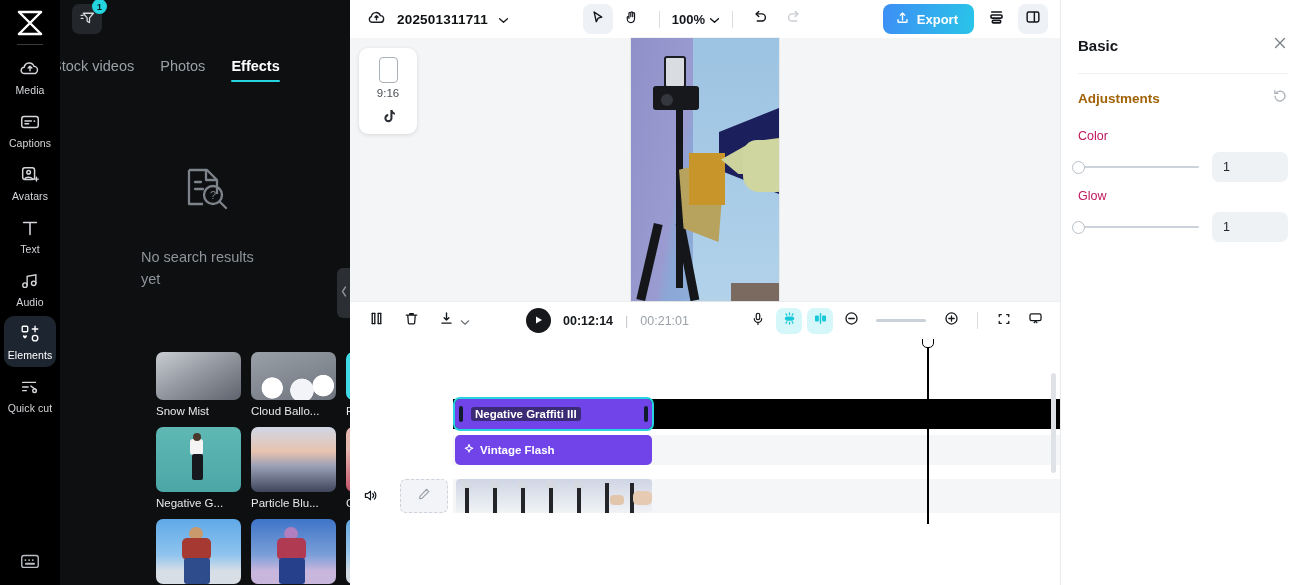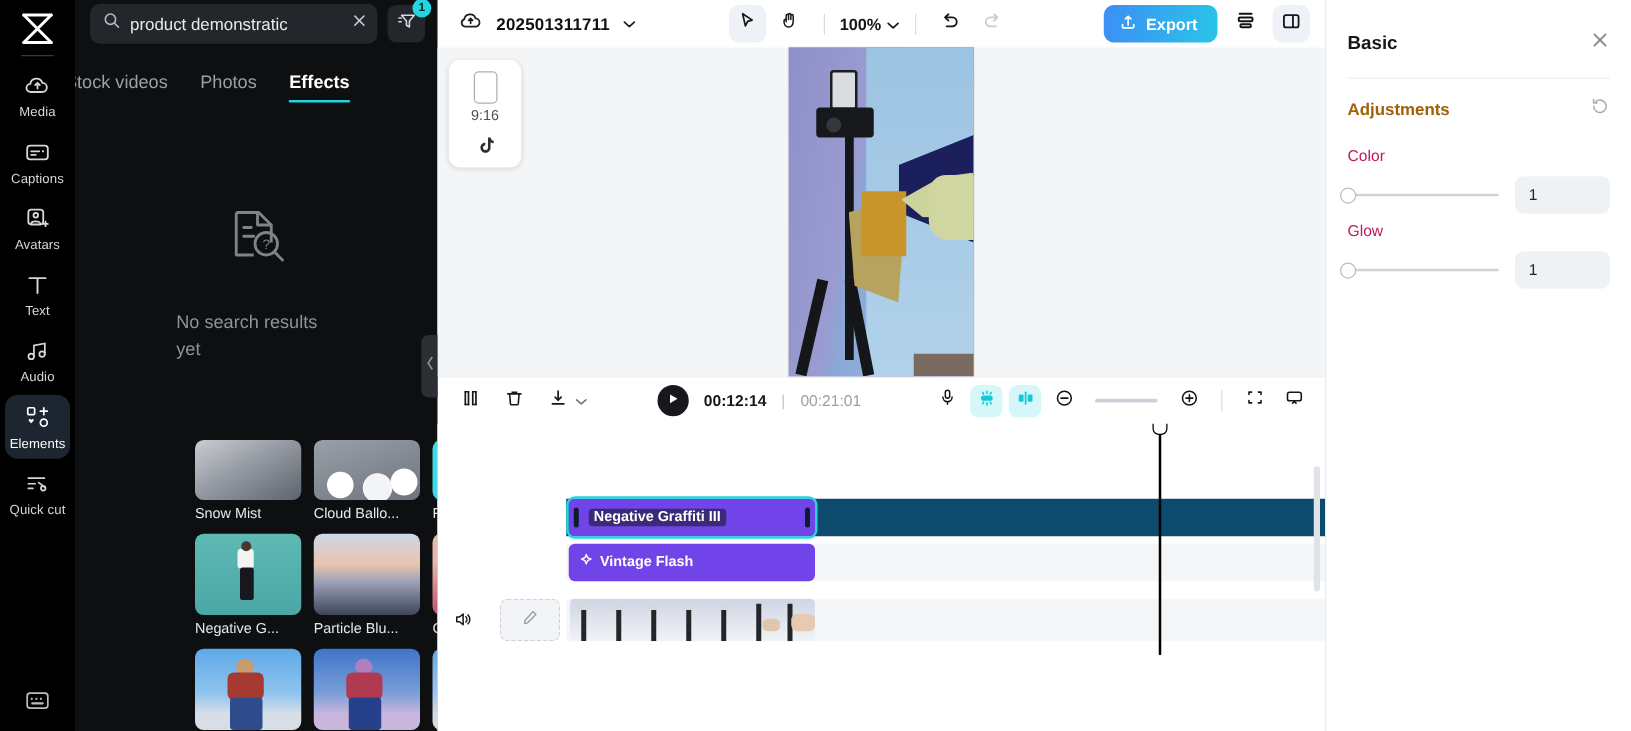--- a/index.html
+++ b/index.html
@@ -113,21 +113,21 @@
   .time-tot { font-size: 12.5px; color: #9ba1a8; }
   .tl-right { display: flex; align-items: center; gap: 5px; }
   .mini-btn { width: 26px; height: 26px; border-radius: 7px; display: flex; align-items: center; justify-content: center; cursor: pointer; }
   .mini-btn.on { background: #d5f7fa; }
   .zbar { width: 50px; height: 2.5px; border-radius: 2px; background: #cbd1d8; margin: 0 7px; }
 
   .tl-body { flex: 1; background: #fff; position: relative; overflow: hidden; }
   .ruler { position: absolute; left: 0; top: 0; right: 0; height: 26px; border-bottom: 1px solid #eef1f4; }
   .tick-label { position: absolute; top: 11px; font-size: 10.5px; color: #a8aeb5; padding-left: 5px; border-left: 1px solid #dfe3e8; height: 15px; line-height: 13px; }
   .tick { position: absolute; top: 3px; width: 1px; height: 5px; background: #dde1e6; }
-  .track { position: absolute; left: 0; right: 0; height: 30px; background: #0c4a6e; }
+  .track { position: absolute; left: 0; right: 0; height: 30px; background: #000000; }
   .track.light { background: #f4f6f8; }
   .clip {
     position: absolute; height: 30px; border-radius: 5px; background: #7044e8;
     display: flex; align-items: center; padding: 0 8px; gap: 5px; cursor: pointer; overflow: hidden;
   }
   .clip-name { font-size: 11.5px; color: #fff; white-space: nowrap; font-weight: bold; }
   .clip.selected { outline: 2.5px solid #24d5e0; outline-offset: 0px; }
   .clip.selected .clip-name { background: #3b2b77; padding: 1px 4px; border-radius: 3px; }
   .clip-handle { position: absolute; top: 7px; width: 4px; height: 16px; background: #0f1c2e; border-radius: 2px; }
   .playhead { position: absolute; top: 4px; width: 1.6px; background: #000; z-index: 7; }
@@ -139,21 +139,21 @@
   .vframe { width: 28px; height: 34px; position: relative; overflow: hidden; flex: 0 0 28px; }
   .tl-vscroll { position: absolute; right: 4px; top: 34px; width: 5px; height: 100px; background: #dfe3e8; border-radius: 3px; }
   .mute-icon { position: absolute; left: 12px; }
   .edit-chip {
     position: absolute; width: 48px; height: 34px; border: 1px dashed #ccd2d9; border-radius: 6px;
     background: #f2f4f7; display: flex; align-items: center; justify-content: center; cursor: pointer;
   }
 
   
   .right {
-    width: 245px; flex: 0 0 245px; height: 585px; background: #fff; border-left: 1px solid #e8ebee; padding: 6px 17px;
+    width: 245px; flex: 0 0 245px; height: 585px; background: #fff; border-left: 1px solid #e8ebee; padding: 17px 17px;
   }
   .right-head { height: 56px; display: flex; align-items: center; justify-content: space-between; }
   .right-title { font-size: 15px; font-weight: bold; color: #14171b; }
   .right-div { height: 1px; background: #edeff2; }
   .adj-head { height: 48px; display: flex; align-items: center; justify-content: space-between; }
   .adj-title { font-size: 13.5px; font-weight: bold; color: #a16207; }
   .slider-label { font-size: 12.5px; color: #be185d; margin-top: 7px; }
   .slider-row { display: flex; align-items: center; gap: 13px; margin-top: 9px; }
   .track-line { flex: 1; height: 2.5px; background: #cdd3da; border-radius: 2px; position: relative; }
   .knob { position: absolute; left: -6px; top: -5px; width: 13px; height: 13px; border-radius: 50%; background: #fff; border: 1.5px solid #b8bfc7; cursor: pointer; }
@@ -258,34 +258,20 @@
         <svg width="22" height="20" viewBox="0 0 24 20" fill="none" stroke="#b9bec4" stroke-width="1.5">
             <rect x="3" y="4" width="18" height="13" rx="2.5"></rect>
             <path d="M7 9h.01M11 9h.01M15 9h.01M7.5 13h9" stroke-linecap="round" stroke-width="2"></path>
           </svg>
       </span>
     </div>
   </div>
 
   <div class="panel">
     <div class="panel-top">
-      <div class="searchbox">
-        <span>
-          <svg width="15" height="15" viewBox="0 0 20 20" fill="none" stroke="#b4b9bf" stroke-width="1.7">
-              <circle cx="8.5" cy="8.5" r="5.5"></circle>
-              <path d="M12.8 12.8L17 17" stroke-linecap="round"></path>
-            </svg>
-        </span>
-        <span class="search-text">product demonstratic</span>
-        <span>
-          <svg width="13" height="13" viewBox="0 0 16 16" fill="none" stroke="#cfd3d8" stroke-width="1.5">
-              <path d="M3.5 3.5l9 9M12.5 3.5l-9 9" stroke-linecap="round"></path>
-            </svg>
-        </span>
-      </div>
       <div class="filter-btn">
         <span>
           <svg width="17" height="17" viewBox="0 0 20 20" fill="none" stroke="#d5d9de" stroke-width="1.5">
               <path d="M5 5h12l-4.6 5.4V16l-2.8-1.6v-4z" stroke-linejoin="round"></path>
               <path d="M2.5 7.5h2.2M2.5 11h2.2" stroke-linecap="round"></path>
             </svg>
         </span>
         <span class="filter-badge">1</span>
       </div>
     </div>

